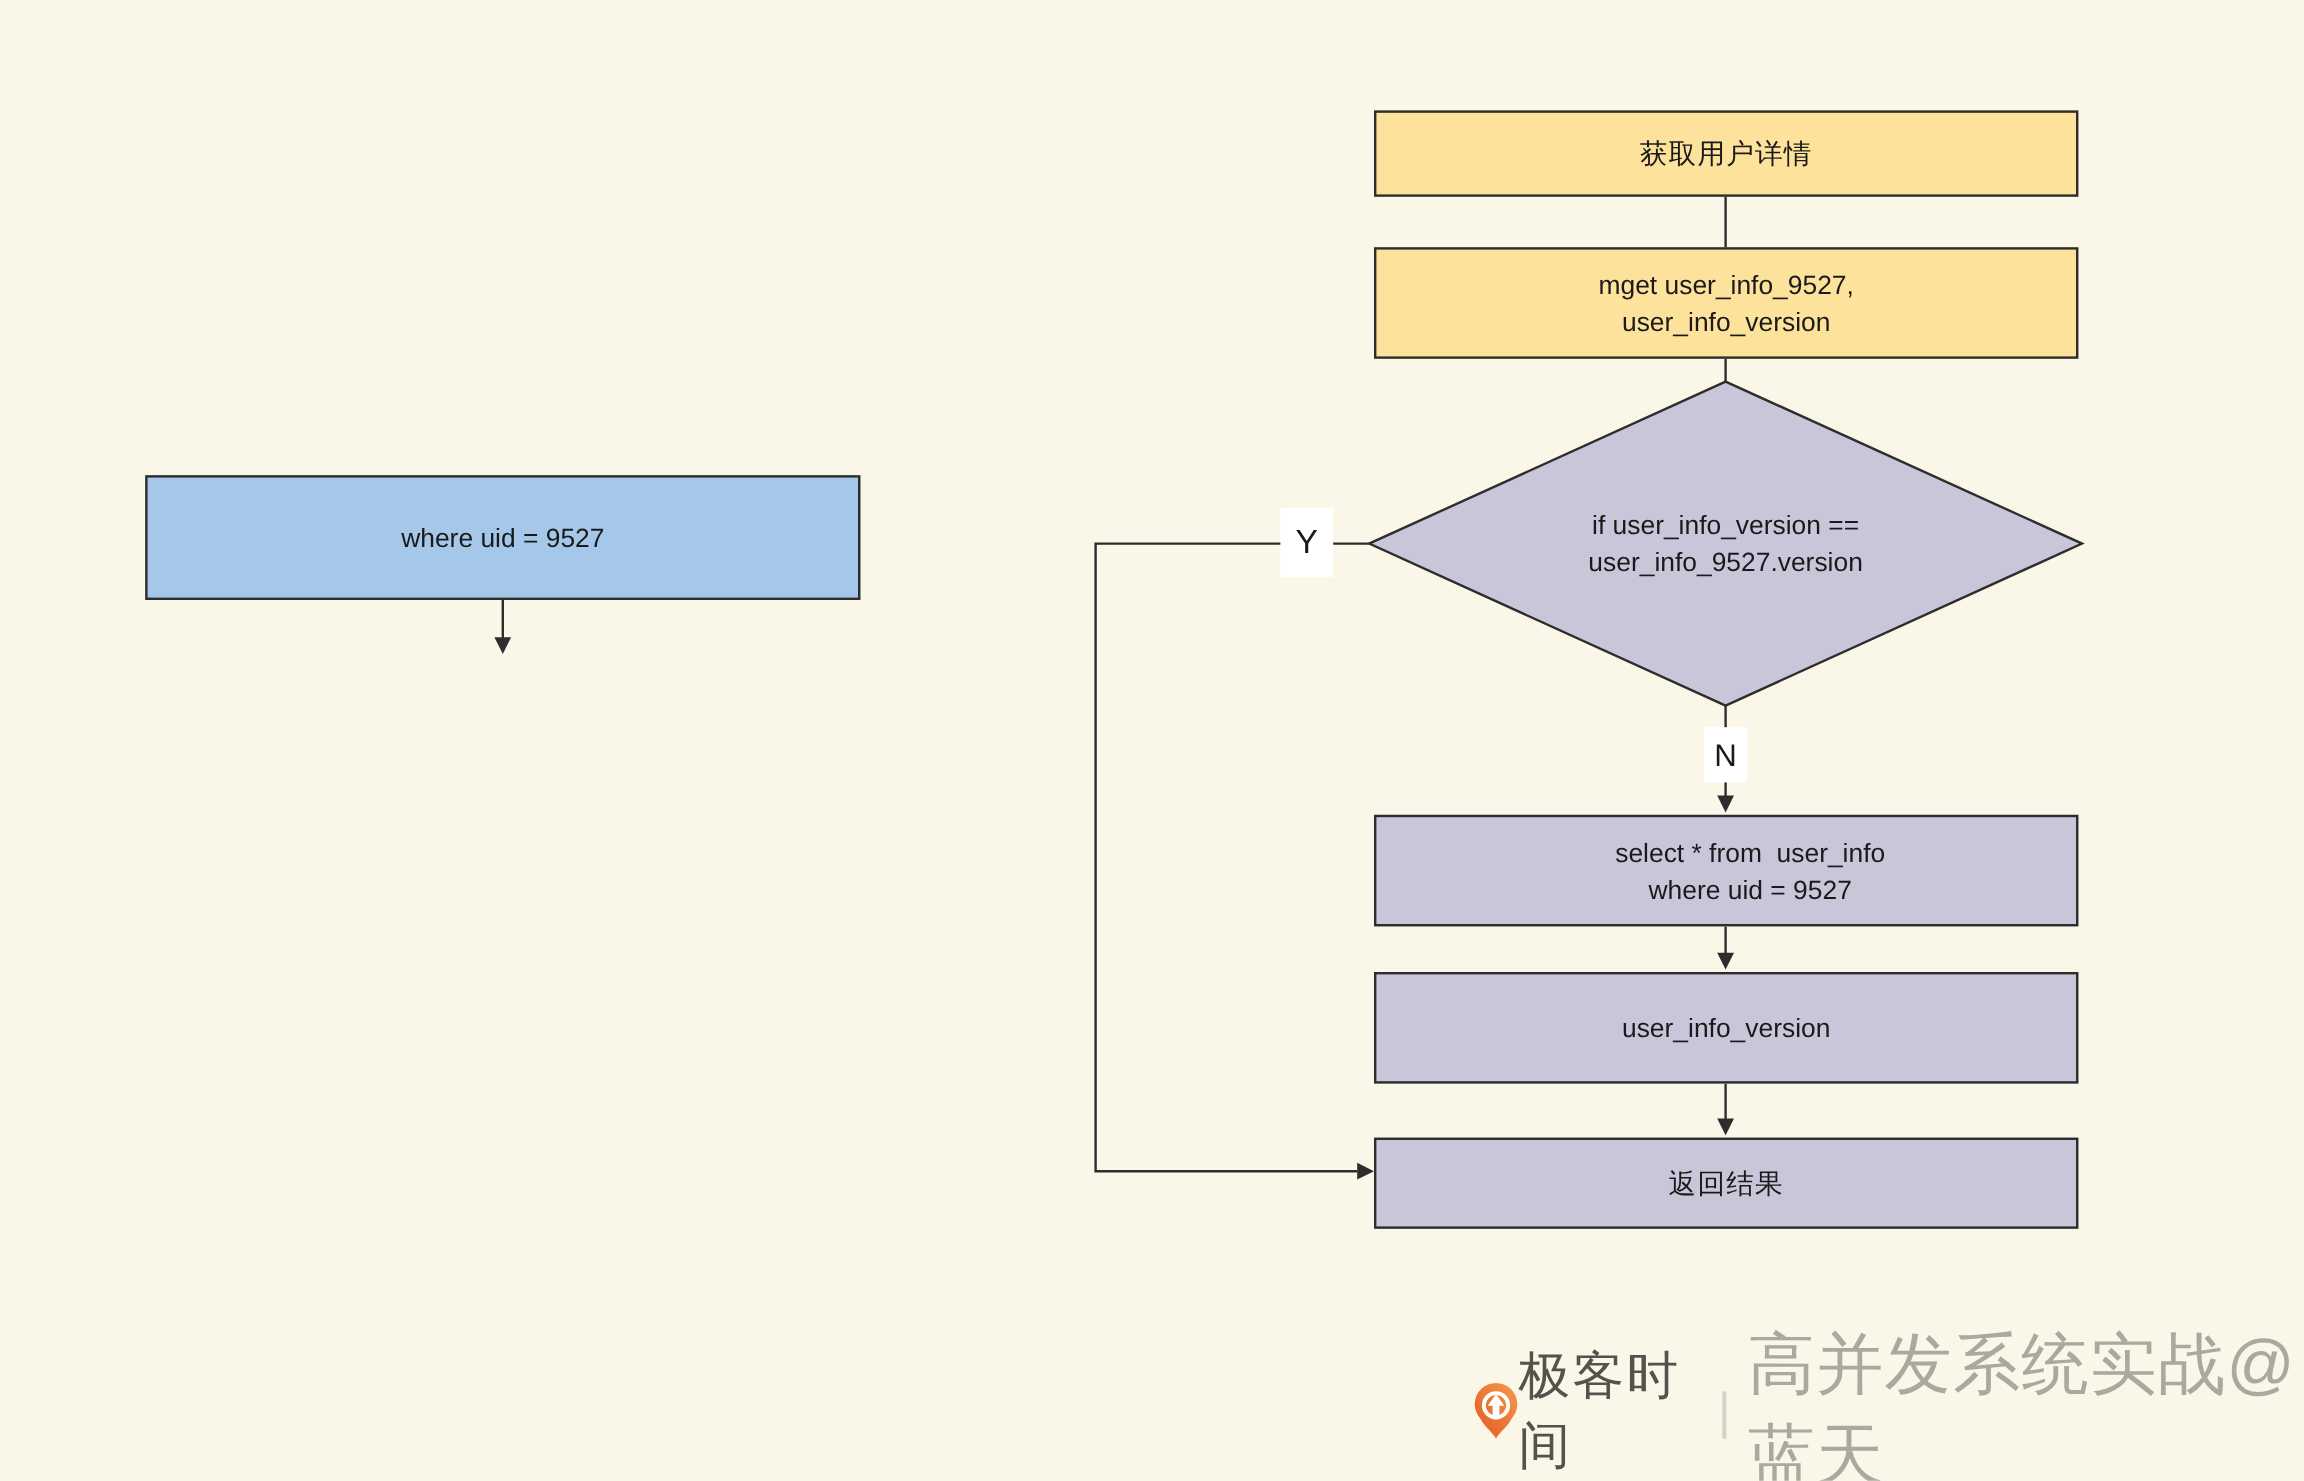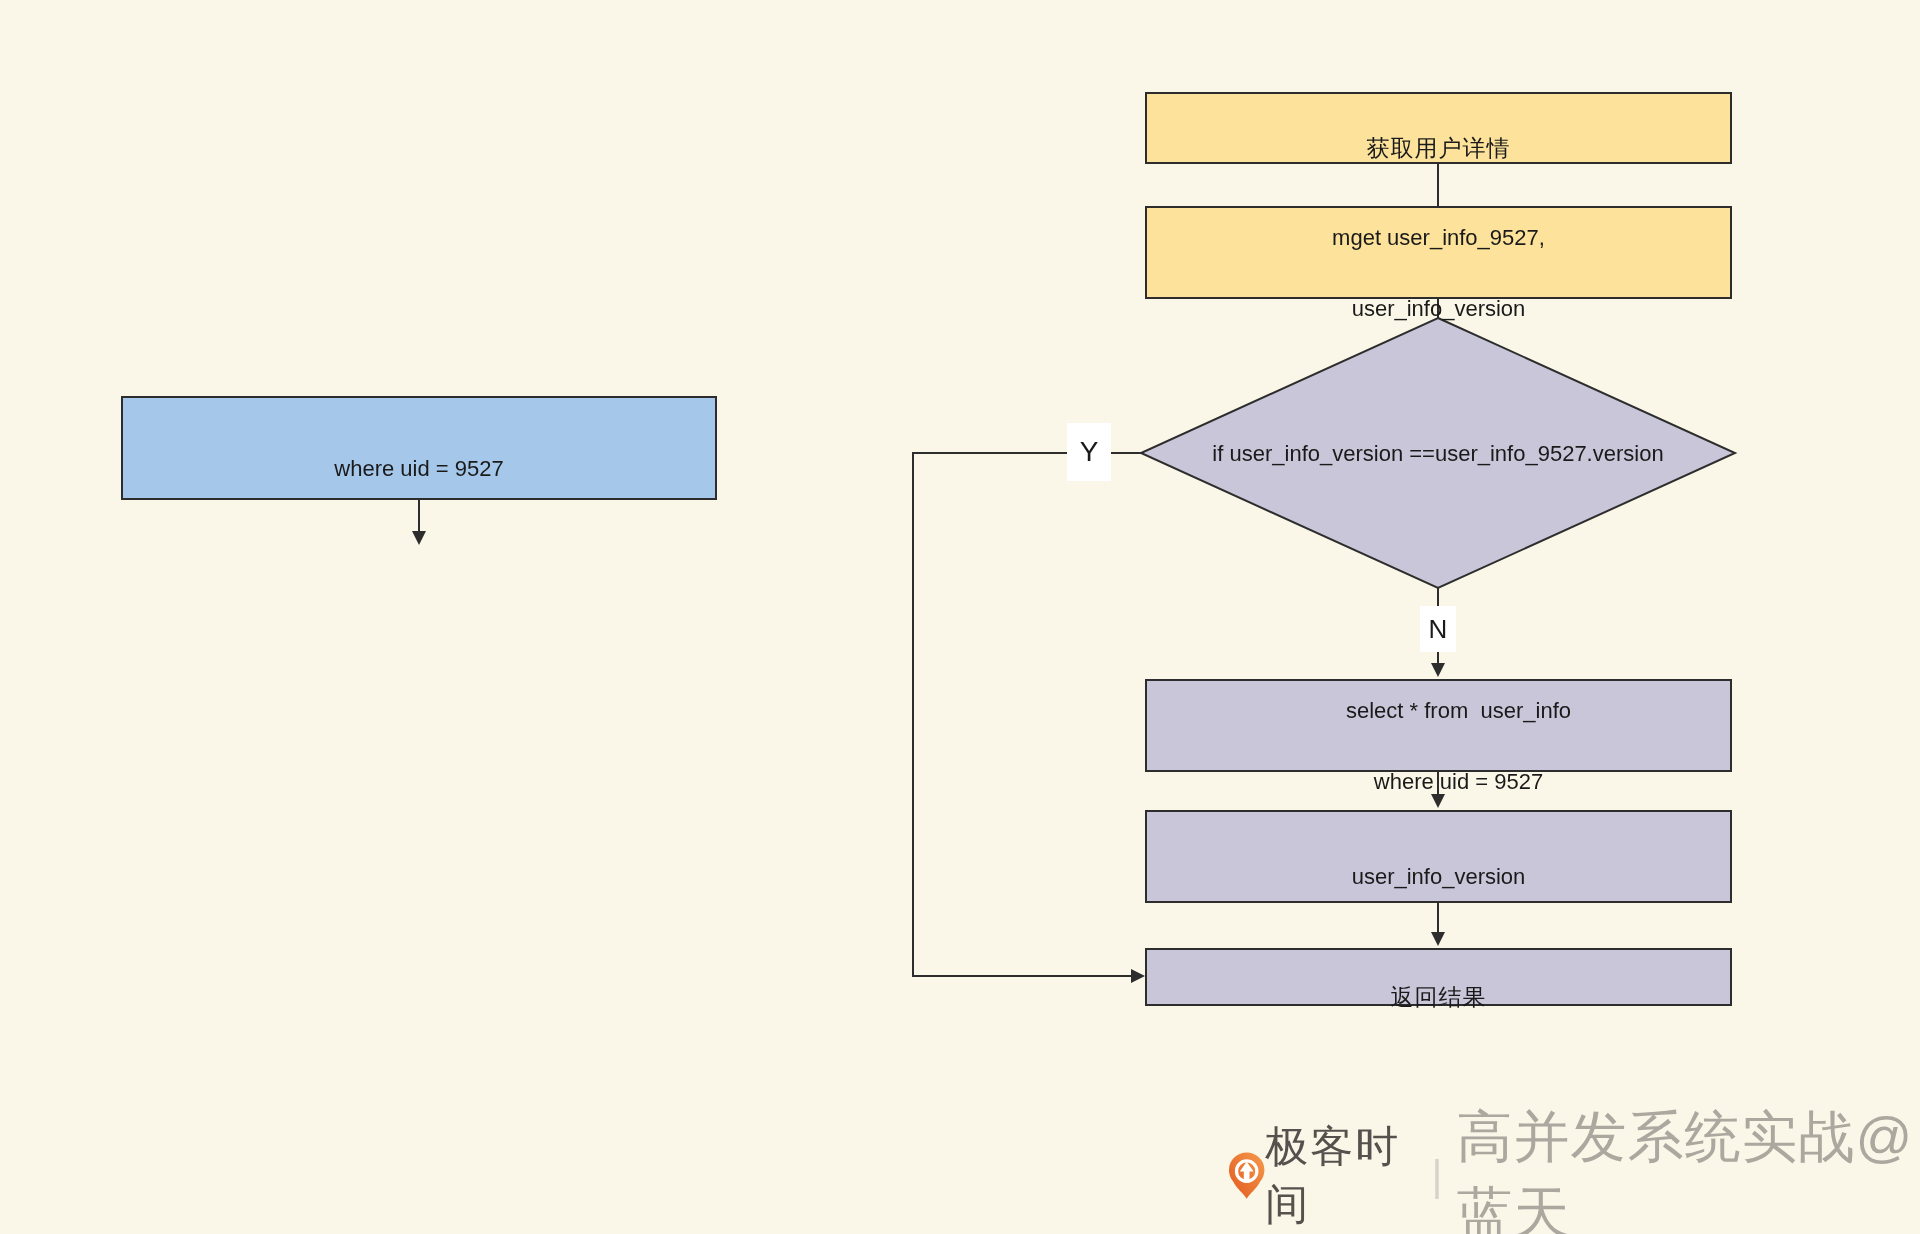--- a/index.html
+++ b/index.html
@@ -7,26 +7,26 @@
     --process-blue:#A5C8EA; --process-yellow:#FCE29A; --process-lavender:#C9C6D9;
     --logo-orange:#ED7231; --logo-text:#57514E; --watermark:#ACA89F; --separator:#D6D3C8;
   }
   *{box-sizing:border-box;margin:0;padding:0;}
   html,body{width:1920px;height:1234px;overflow:hidden;}
   body{font-family:"Liberation Sans","DejaVu Sans",sans-serif;background:var(--bg);}
   .stage{position:relative;width:1920px;height:1234px;background:var(--bg);}
   .layer{position:absolute;left:0;top:0;width:1920px;height:1234px;}
   .node{position:absolute;display:flex;flex-direction:column;align-items:center;justify-content:center;
         border:2px solid var(--stroke);color:var(--ink);text-align:center;}
-  .node .line{white-space:pre;font-size:22px;line-height:31px;margin-top:40px;}
+  .node .line{white-space:pre;font-size:22px;line-height:31px;}
   .node .line.cjk{font-size:23px;letter-spacing:1px;}
   .blue{background:var(--process-blue);}
   .yellow{background:var(--process-yellow);}
   .lavender{background:var(--process-lavender);}
-  .diamond-text{position:absolute;display:flex;flex-direction:row;align-items:center;justify-content:center;
+  .diamond-text{position:absolute;display:flex;flex-direction:column;align-items:center;justify-content:center;
         color:var(--ink);text-align:center;}
   .diamond-text .line{white-space:pre;font-size:22px;line-height:31px;}
   .branch-label{position:absolute;display:flex;align-items:center;justify-content:center;
         background:#FFFFFF;color:var(--ink);}
   svg .shape{fill:var(--process-lavender);stroke:var(--stroke);stroke-width:2;}
   svg .conn{stroke:var(--stroke);stroke-width:2;fill:none;}
   svg .head{fill:var(--stroke);stroke:none;}
   .footer{position:absolute;left:1228px;top:1146px;height:60px;display:flex;align-items:center;}
   .footer .brand{font-size:43px;font-weight:500;color:var(--logo-text);letter-spacing:2px;}
   .footer .sep{font-size:42px;font-weight:100;color:var(--separator);margin:0 14px 0 20px;}
@@ -89,21 +89,21 @@
 
   <div class="node lavender" style="left:1145px;top:679px;width:587px;height:93px;padding-left:40px;">
     <div class="line">select * from  user_info</div>
     <div class="line">where uid = 9527</div>
   </div>
 
   <div class="node lavender" style="left:1145px;top:810px;width:587px;height:93px;">
     <div class="line">user_info_version</div>
   </div>
 
-  <div class="node lavender" style="left:1145px;top:948px;width:587px;height:58px;">
+  <div class="node lavender" style="left:1145px;top:948px;width:587px;height:76px;">
     <div class="line cjk">返回结果</div>
   </div>
 
   <div class="footer">
     <svg width="46" height="58" viewBox="0 0 46 58">
       <defs>
         <linearGradient id="og" x1="0" y1="1" x2="1" y2="0">
           <stop offset="0" stop-color="#E2581F"></stop>
           <stop offset="1" stop-color="#F59A4C"></stop>
         </linearGradient>

